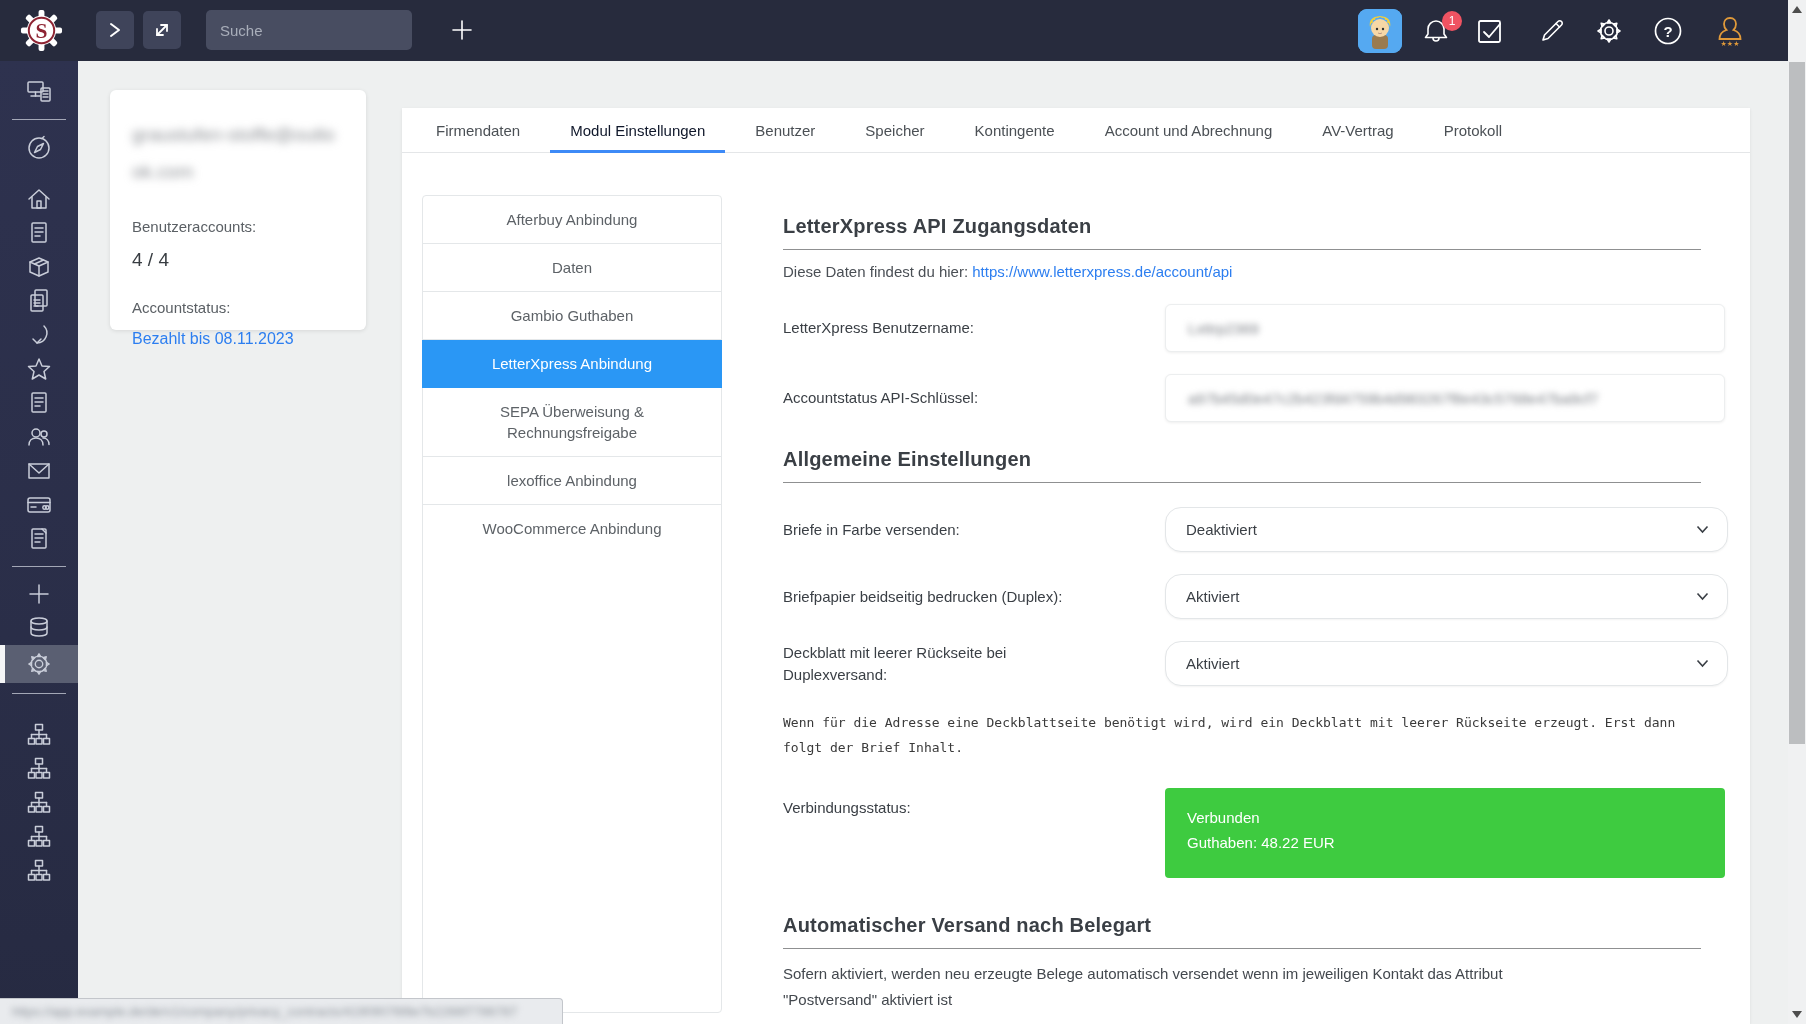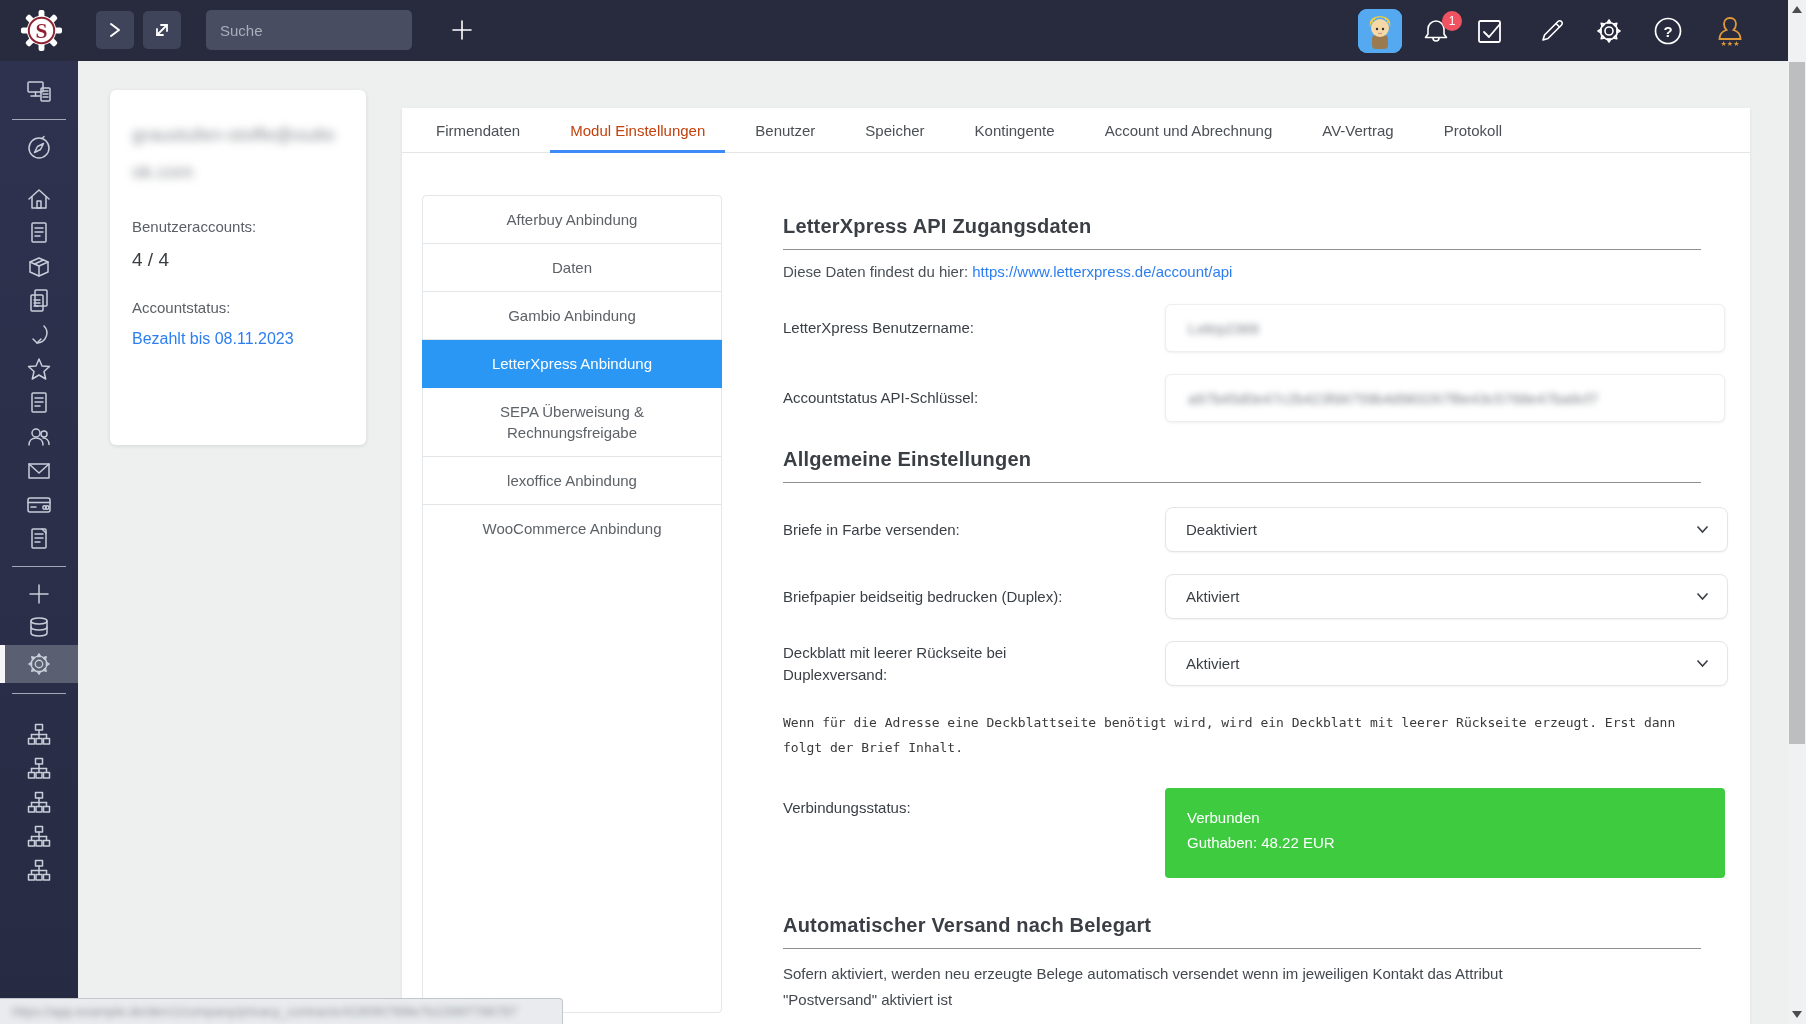--- a/index.html
+++ b/index.html
@@ -35,36 +35,36 @@
   
   .sidebar { position:absolute; left:0; top:61px; width:78px; height:963px; z-index:20;
              background:linear-gradient(180deg,#30345299 0%,#2a2e4899 55%,#23273c99 100%), #2b2f4a; }
   .sb-item { width:78px; height:34px; display:flex; align-items:center; justify-content:center; cursor:pointer; }
   .sb-item svg { stroke:#c9cdd9; fill:none; stroke-width:1.5; stroke-linecap:round; stroke-linejoin:round; }
   .sb-div { width:54px; height:1px; background:#c2c6d2; margin:10px auto; opacity:.8; }
   .sb-item.active { background:#5a5f72; position:relative; height:38px; }
   .sb-item.active::before { content:""; position:absolute; left:0; top:0; width:5px; height:38px; background:#f5f6f7; }
 
   
-  .acct-card { position:absolute; left:110px; top:90px; width:256px; height:355px; background:#fff;
+  .acct-card { position:absolute; left:110px; top:90px; width:256px; height:240px; background:#fff;
                border-radius:6px; box-shadow:0 1px 4px rgba(0,0,0,.10); padding:26px 22px; z-index:10; }
   .acct-email { font-size:19px; color:#8c8f94; line-height:37px; word-break:break-all; width:212px; }
   .blurred { filter:blur(4px); user-select:none; }
   .blurred-sm { filter:blur(3px); user-select:none; }
   .acct-label { font-size:15px; color:#5b6065; margin-top:28px; }
   .acct-value { font-size:19px; color:#383d42; margin-top:14px; }
   .acct-link { font-size:16px; color:#2c7ef0; margin-top:14px; cursor:pointer; text-decoration:none; display:inline-block; }
 
   
   .main-card { position:absolute; left:402px; top:108px; width:1348px; height:916px; background:#fff;
                box-shadow:0 1px 3px rgba(0,0,0,.08); z-index:10; }
   .tabs { height:45px; display:flex; align-items:center; border-bottom:1px solid #e4e6e8; padding-left:20px; }
   .tab { font-size:15px; color:#4b5055; padding:0 14px; margin-right:22px; height:45px; line-height:45px;
          cursor:pointer; white-space:nowrap; position:relative; }
-  .tab.active { color:#c2410c; }
+  .tab.active { color:#0f172a; }
   .tab.active::after { content:""; position:absolute; left:-6px; right:-6px; bottom:0; height:3px; background:#3d8af7; }
 
   .main-body { display:flex; }
   .submenu { margin:42px 0 0 20px; width:300px; border:1px solid #e4e7e9; border-radius:4px; background:#fff; flex:none; }
   .sm-item { padding:13px 10px; text-align:center; font-size:15px; color:#5d6267; border-bottom:1px solid #e4e7e9;
              cursor:pointer; line-height:21px; }
   .sm-item:last-child { border-bottom:none; }
   .sm-item.active { background:#2a97f5; color:#fff; margin:0 -1px; border-color:#2a97f5; }
 
   .content { margin-left:61px; width:945px; }
@@ -75,21 +75,21 @@
   .h-s1 { margin-top:62px; }
   .h-s2 { margin-top:26px; }
   .h-s3 { margin-top:36px; }
 
   .frow { display:flex; align-items:center; margin-top:22px; }
   .frow.first { margin-top:24px; }
   .flabel { flex:0 0 382px; font-size:15px; font-weight:500; color:#3a3f45; max-width:300px; margin-right:82px; line-height:22px; }
   .tinput { width:560px; height:48px; background:#fff; border:1px solid #eceeef; border-radius:6px;
             box-shadow:0 1px 3px rgba(0,0,0,.07); display:flex; align-items:center; padding:0 22px;
             font-size:15px; color:#7d8187; }
-  .select { width:606px; height:45px; background:#fff; border:1px solid #e3e6e8; border-radius:8px;
+  .select { width:606px; height:45px; background:#fff; border:1px solid #e3e6e8; border-radius:16px;
             box-shadow:0 1px 2px rgba(0,0,0,.05); display:flex; align-items:center; padding:0 18px 0 20px;
             font-size:15px; color:#3a3f45; cursor:pointer; justify-content:space-between; }
   .note { font-family:"DejaVu Sans Mono", monospace; font-size:13px; color:#3a3a3a; line-height:25px;
           width:918px; margin-top:24px; }
   .conn-row { display:flex; align-items:flex-start; margin-top:28px; }
   .conn-row .flabel { margin-top:9px; }
   .green-box { width:560px; height:90px; background:#3ecb40; border-radius:4px; color:#fff; font-size:15px;
                padding:21px 22px; }
   .green-box .l2 { margin-top:8px; }
   .para { font-size:15px; color:#43484e; line-height:26px; margin-top:12px; max-width:755px; }
@@ -468,21 +468,21 @@
       <div class="tab">Kontingente</div>
       <div class="tab">Account und Abrechnung</div>
       <div class="tab">AV-Vertrag</div>
       <div class="tab">Protokoll</div>
     </nav>
 
     <div class="main-body">
       <nav class="submenu">
         <div class="sm-item">Afterbuy Anbindung</div>
         <div class="sm-item">Daten</div>
-        <div class="sm-item">Gambio Anbindung</div>
+        <div class="sm-item">Gambio Guthaben</div>
         <div class="sm-item active">LetterXpress Anbindung</div>
         <div class="sm-item">SEPA Überweisung &amp; Rechnungsfreigabe</div>
         <div class="sm-item">lexoffice Anbindung</div>
         <div class="sm-item">WooCommerce Anbindung</div>
       </nav>
 
       <div class="content">
 
         <h2 class="h-s1">LetterXpress API Zugangsdaten</h2>
         <div class="rule"></div>

